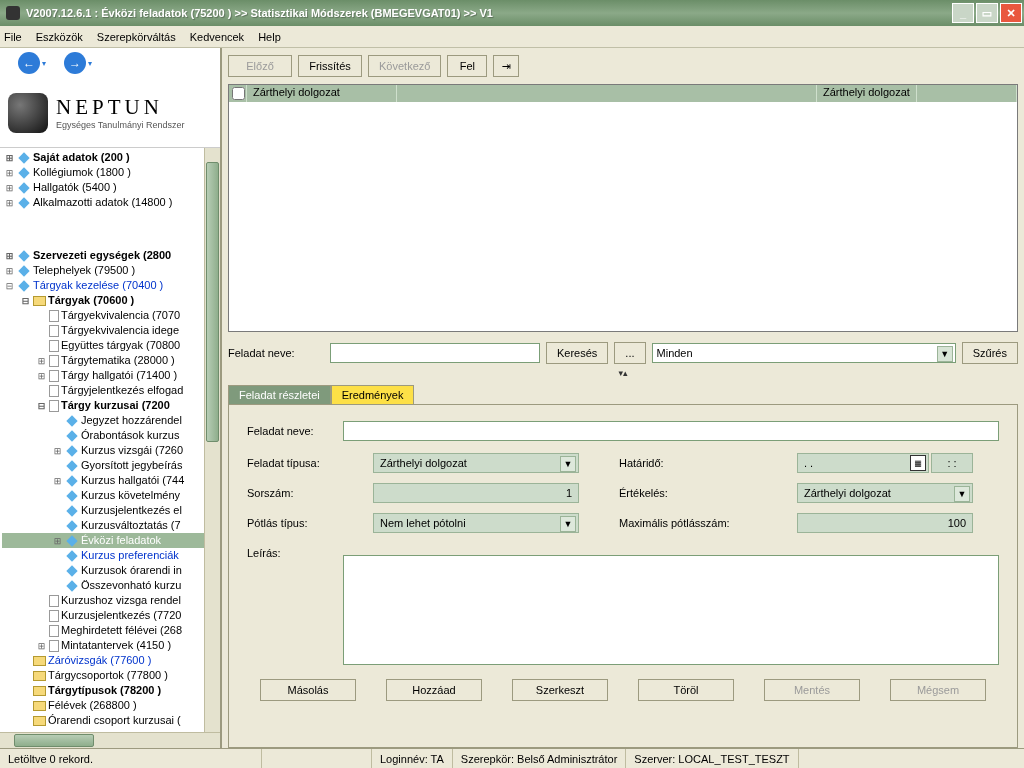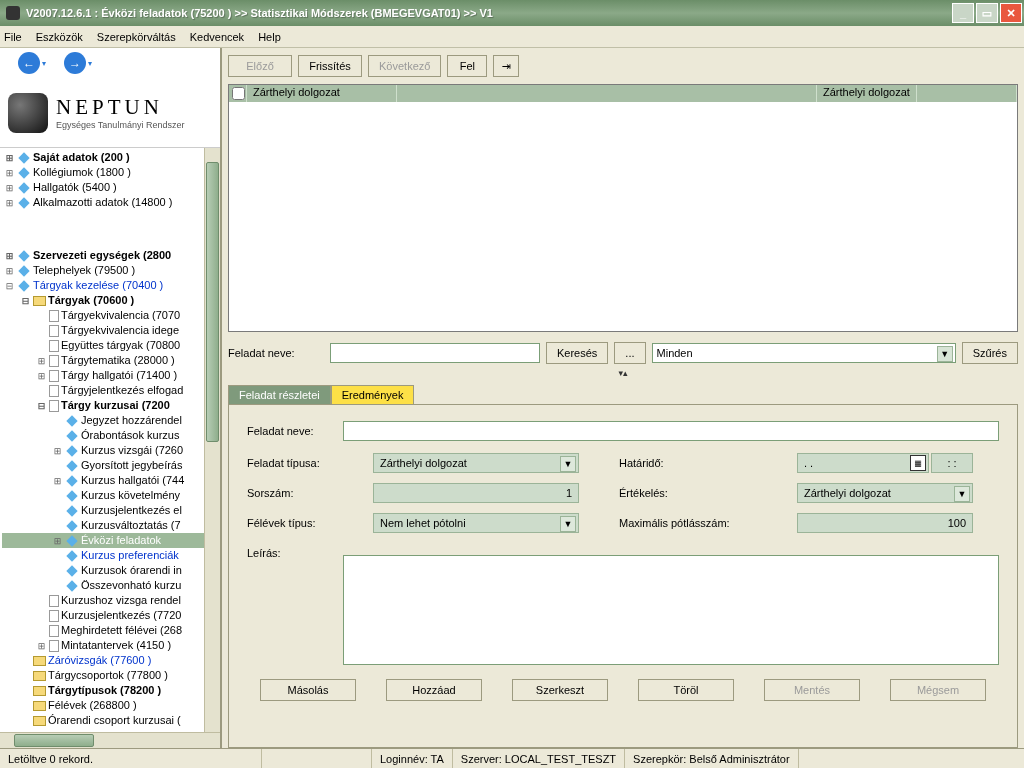--- a/index.html
+++ b/index.html
@@ -229,21 +229,21 @@
             </div>
         </div>
 
         <span>Sorszám:</span>
         <div class="readonly-box right">1</div>
         <span>Értékelés:</span>
         <div class="combo-green">
             <span>Zárthelyi dolgozat</span>
           </div>
 
-        <span>Félévek típus:</span>
+        <span>Pótlás típus:</span>
         <div class="combo-green">
             <span>Nem lehet pótolni</span>
           </div>
         <span>Maximális pótlásszám:</span>
         <div class="readonly-box right">100</div>
       </div>
 
       <div style="display:flex; gap:10px; margin-top:12px;">
         <span style="width:86px; padding-top:2px;">Leírás:</span>
         <div class="desc" style="flex:1;"><textarea style="width: 100%; height: 100%; border: none; resize: none; outline: none;"></textarea></div>
@@ -258,15 +258,15 @@
         <button class="btn dis">Mégsem</button>
       </div>
     </div>
   </div>
 </div>
 
 <div class="statusbar">
   <div class="cell" style="width:262px;">Letöltve 0 rekord.</div>
   <div class="cell" style="width:110px;"></div>
   <div class="cell">Loginnév: TA</div>
+  <div class="cell">Szerepkör: Belső Adminisztrátor</div>
   <div class="cell">Szerver: LOCAL_TEST_TESZT</div>
-  <div class="cell">Szerepkör: Belső Adminisztrátor</div>
 </div>
 
 </body></html>

